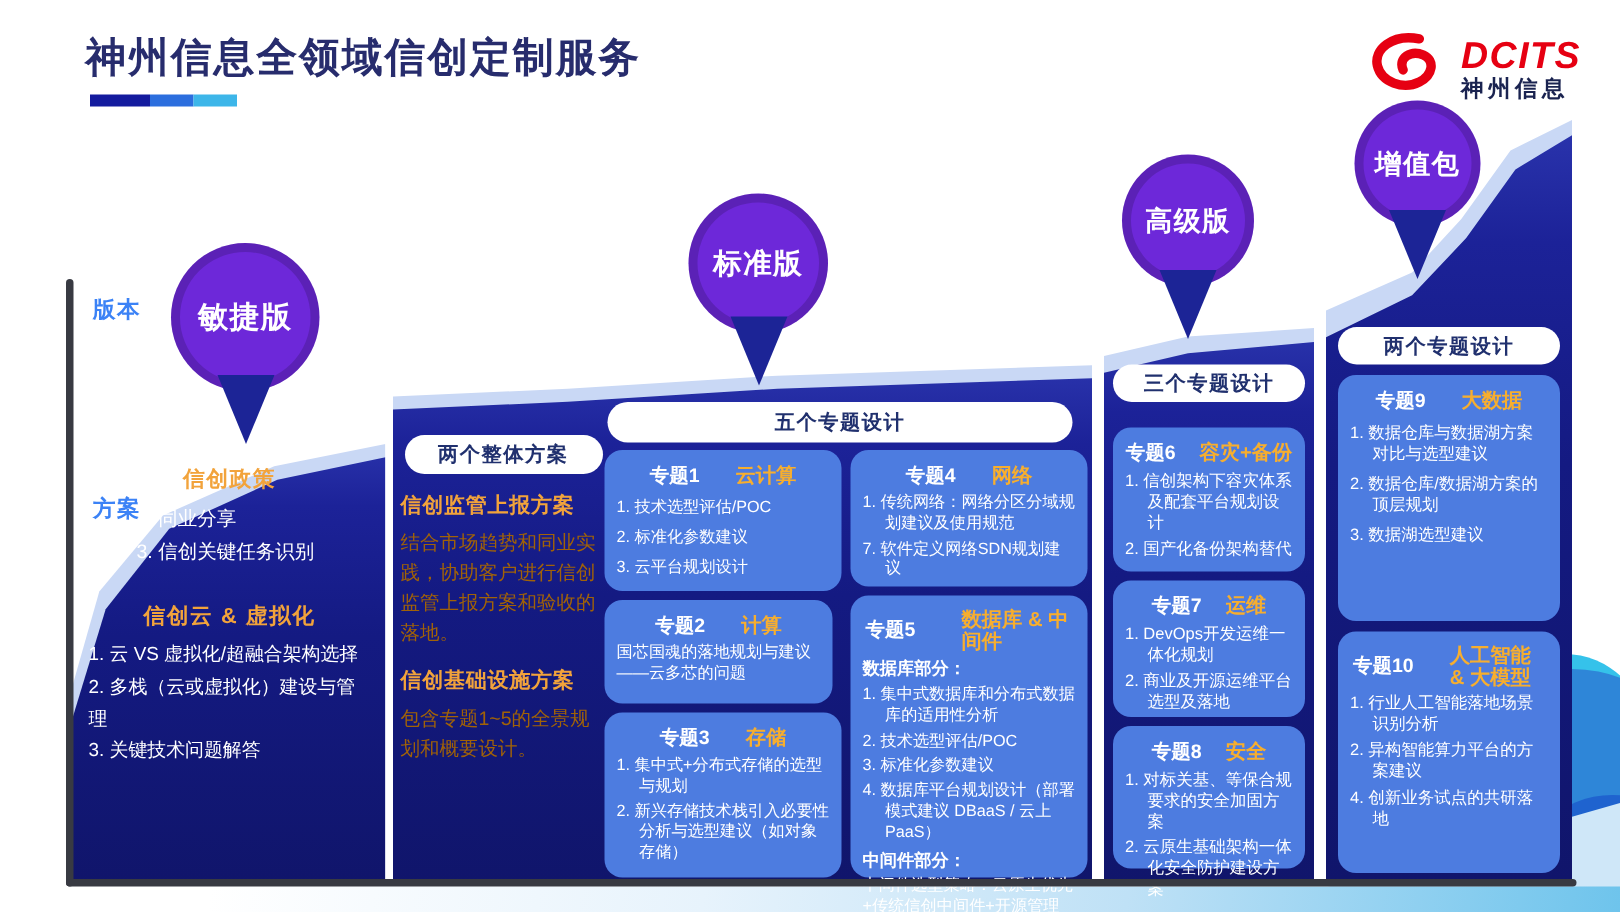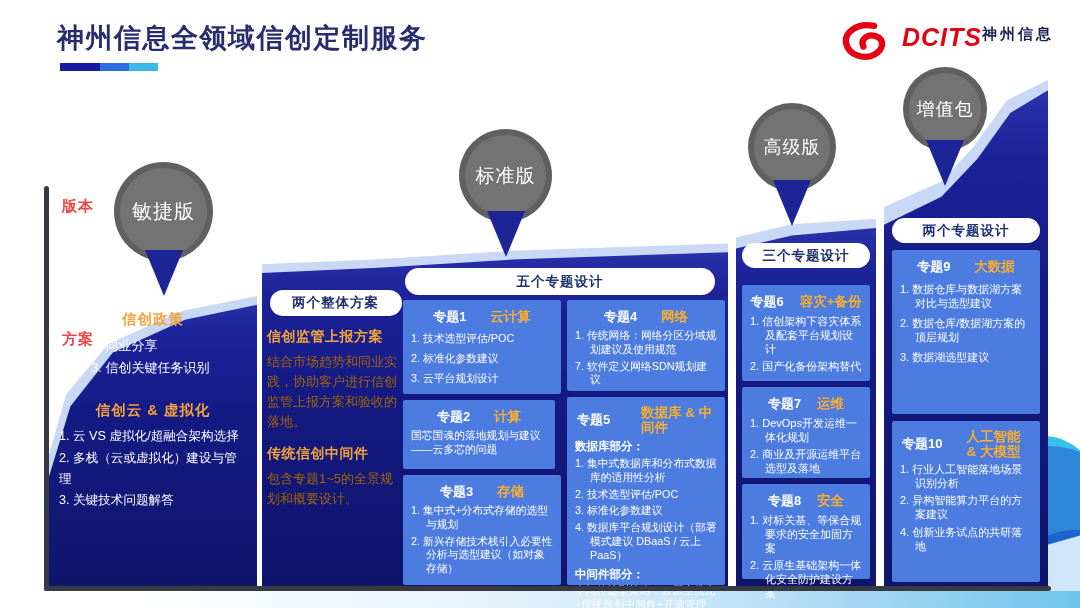--- a/index.html
+++ b/index.html
@@ -9,27 +9,27 @@
     -webkit-font-smoothing:antialiased;
   }
   
   .title{position:absolute;left:57px;top:20px;font-size:27px;font-weight:bold;color:#272c6d;letter-spacing:1.5px;z-index:6;}
   .title-underline{position:absolute;left:60px;top:63px;height:8px;display:flex;z-index:6;}
   .seg1{width:40px;background:#141b9e;}
   .seg2{width:29px;background:#2c6ede;}
   .seg3{width:29px;background:#3db6e9;}
   .logo{position:absolute;right:26px;top:20px;display:flex;align-items:flex-start;gap:8px;z-index:6;}
   .logo-swirl{width:54px;height:46px;}
-  .logo-text{display:flex;flex-direction:row;line-height:1.05;padding-top:4px;}
+  .logo-text{display:flex;flex-direction:column;line-height:1.05;padding-top:4px;}
   .logo-brand{color:#e60012;font-weight:bold;font-style:italic;font-size:25px;letter-spacing:1px;}
   .logo-company{color:#1a2350;font-weight:bold;font-size:15px;letter-spacing:3px;margin-top:2px;}
   
   .axis-y{position:absolute;left:44px;top:186px;width:5px;height:405px;background:#383a42;border-radius:3px;z-index:5;}
   .axis-x{position:absolute;left:44px;top:586px;width:1007px;height:5px;background:#383a42;border-radius:3px;z-index:5;}
-  .axis-label{position:absolute;font-weight:bold;color:#ef4444;font-size:15px;z-index:6;letter-spacing:1px;}
+  .axis-label{position:absolute;font-weight:bold;color:#3b82f6;font-size:15px;z-index:6;letter-spacing:1px;}
   .lbl-version{left:62px;top:197px;}
   .lbl-plan{left:62px;top:330px;}
   
   .corner{position:absolute;right:0;bottom:0;width:250px;height:210px;overflow:hidden;z-index:0;}
   .circ-cyan{position:absolute;width:110px;height:110px;border-radius:50%;background:#35c2ea;right:-18px;bottom:62px;}
   .circ-blue{position:absolute;width:180px;height:180px;border-radius:50%;background:#2e86d8;right:-58px;bottom:-18px;}
   .circ-deep{position:absolute;width:130px;height:130px;border-radius:50%;background:#1f63cf;right:-60px;bottom:-52px;}
   .band-pale{position:absolute;width:420px;height:80px;background:#cfe7f8;transform:rotate(-16deg);right:-60px;bottom:-52px;}
   .band-mid{position:absolute;width:420px;height:42px;background:#5fc0ec;transform:rotate(-16deg);right:-80px;bottom:-66px;}
   .under-band{position:absolute;left:140px;bottom:0;width:940px;height:17px;z-index:0;
@@ -46,32 +46,32 @@
   .col2 .ridge{clip-path:polygon(0 7%,25% 5.5%,55% 3%,100% 1%,100% 100%,0 100%);}
   .col2 .body{clip-path:polygon(0 9.5%,25% 8%,55% 5.5%,100% 3.5%,100% 100%,0 100%);}
   .col3{left:736px;top:215px;width:140px;height:373px;}
   .col3 .ridge{clip-path:polygon(0 6%,40% 2.5%,100% 1%,100% 100%,0 100%);}
   .col3 .body{clip-path:polygon(0 9%,40% 5.5%,100% 3.5%,100% 100%,0 100%);}
   .col4{left:884px;top:80px;width:164px;height:508px;}
   .col4 .ridge{clip-path:polygon(0 25%,35% 20%,55% 13%,75% 4%,100% 0%,100% 100%,0 100%);}
   .col4 .body{clip-path:polygon(0 28.5%,35% 23%,57% 15.5%,77% 6.5%,100% 2%,100% 100%,0 100%);}
   
   .balloon{position:absolute;z-index:4;display:flex;align-items:center;justify-content:center;
-    border-radius:50%;background:#737373;color:#fff;font-weight:normal;letter-spacing:1px;
+    border-radius:50%;background:#6d28d9;color:#fff;font-weight:bold;letter-spacing:1px;
     box-shadow:inset 0 0 0 6px rgba(0,0,0,0.16);}
   .balloon::after{content:"";position:absolute;top:calc(100% - 11px);left:50%;transform:translateX(-50%);
     border-style:solid;border-color:transparent;border-width:46px 19px 0 19px;border-top-color:#1c2496;}
   .b1{left:114px;top:162px;width:99px;height:99px;font-size:20px;}
   .b2{left:459px;top:129px;width:93px;height:93px;font-size:19px;}
   .b3{left:748px;top:103px;width:88px;height:88px;font-size:18px;}
   .b4{left:903px;top:67px;width:84px;height:84px;font-size:18px;}
   
   .pill{position:absolute;background:#ffffff;border-radius:14px;display:flex;align-items:center;justify-content:center;
     color:#20306e;font-weight:bold;font-size:13.5px;letter-spacing:1px;z-index:3;}
-  .card{position:absolute;background:#4d7ce0;border-radius:2px;padding:6px 8px;color:#fff;z-index:3;box-sizing:border-box;}
+  .card{position:absolute;background:#4d7ce0;border-radius:12px;padding:6px 8px;color:#fff;z-index:3;box-sizing:border-box;}
   .card-h{display:flex;align-items:center;justify-content:center;gap:24px;font-weight:bold;margin:2px 0 3px 0;}
   .card-h.split{justify-content:space-between;padding:0 2px;}
   .card-id{color:#ffffff;font-size:13px;white-space:nowrap;}
   .card-name{color:#f7ae2e;font-size:13.5px;}
   .card-name.two-line{width:74px;line-height:1.12;text-align:left;}
   .card-items{font-size:10.8px;line-height:1.28;}
   .ci{padding-left:15px;text-indent:-15px;margin:3px 0;}
   .ci.roomy{margin:6px 0;}
   .ci-plain{margin:3px 0;}
   .grp{font-weight:bold;font-size:11.5px;margin:4px 0 2px 0;}
@@ -174,21 +174,21 @@
 </div>
 
 <div class="col col2">
   <div class="ridge"></div>
   <div class="body"></div>
 
   <div class="overall">
     <div class="pill">两个整体方案</div>
     <div class="ov-h">信创监管上报方案</div>
     <div class="ov-b">结合市场趋势和同业实践，协助客户进行信创监管上报方案和验收的落地。</div>
-    <div class="ov-h">传统信创中间件</div>
+    <div class="ov-h">信创基础设施方案</div>
     <div class="ov-b">包含专题1~5的全景规划和概要设计。</div>
   </div>
 
   <div class="pill pill-topics2">五个专题设计</div>
 
   <div class="card t1">
     <div class="card-h">
       <span class="card-id">专题1</span>
       <span class="card-name">云计算</span>
     </div>

